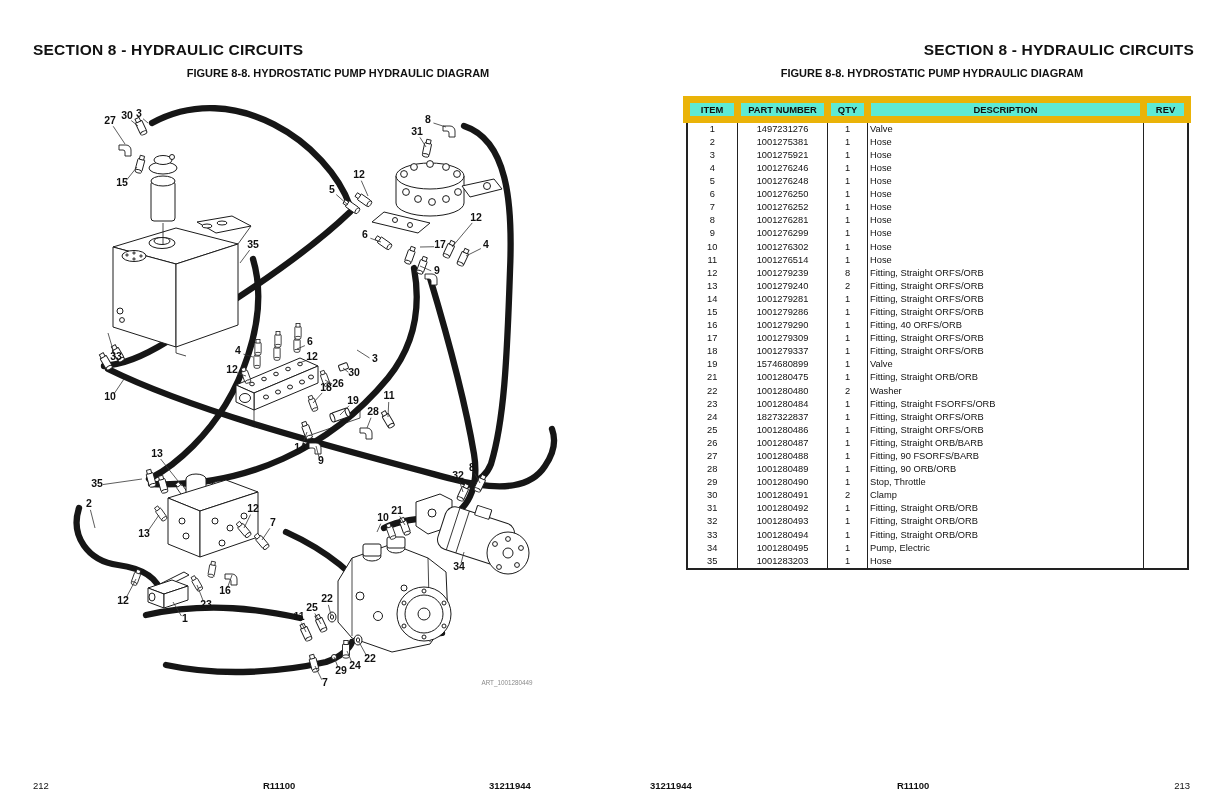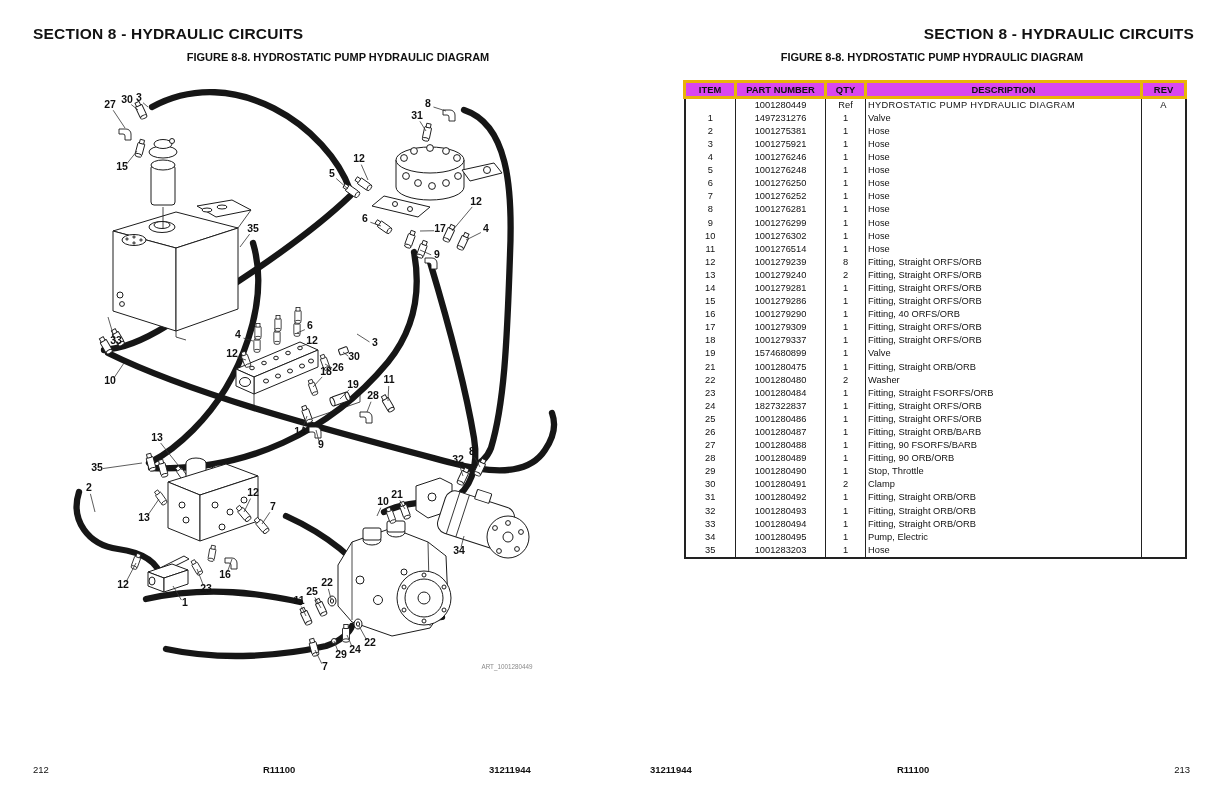--- a/index.html
+++ b/index.html
@@ -1,29 +1,29 @@
 <!DOCTYPE html>
 <html><head>
 <meta charset="utf-8">
 <style>
   html,body{margin:0;padding:0;}
   body{width:1224px;height:792px;background:#ffffff;position:relative;overflow:hidden;
        font-family:"Liberation Sans",sans-serif;color:#111;}
-  .page{position:absolute;top:0;width:612px;height:708px;}
+  .page{position:absolute;top:16px;width:612px;height:708px;}
   #page-left{left:0;} #page-right{left:612px;}
   .section-header{position:absolute;top:25px;font-weight:bold;font-size:15.5px;letter-spacing:.2px;white-space:nowrap;}
   #page-left .section-header{left:33px;}
   #page-right .section-header{right:30px;}
   .figure-title{position:absolute;top:51px;left:0;width:100%;text-align:center;font-weight:bold;font-size:11px;white-space:nowrap;margin-left:32px;}
   #page-right .figure-title{width:576px;}
   
   #parts-table{position:absolute;left:71px;top:80px;border-collapse:collapse;table-layout:fixed;
                border:2px solid #222;font-size:9.3px;}
-  #parts-table th{border:3px solid #eab308;font-size:9.4px;font-weight:bold;text-align:center;
-                  height:13px;padding:0 2px;background:#d946ef;}
+  #parts-table th{border:7px solid #eab308;font-size:9.4px;font-weight:bold;text-align:center;
+                  height:13px;padding:0 2px;background:#5eead4;}
   #parts-table td{border-left:1px solid #222;border-right:1px solid #222;height:13.1px;
                   padding:0 2px;line-height:1.05;white-space:nowrap;overflow:hidden;}
   td.c-item,td.c-qty,td.c-rev,td.c-part{text-align:center;}
   td.c-desc{text-align:left;padding-left:9px;}
   tr.ref-row td.c-desc{padding-left:2px;letter-spacing:.3px;}
   
   .foot{position:absolute;top:764px;font-size:9.5px;white-space:nowrap;}
   .foot.bold{font-weight:bold;}
   .foot.center{width:80px;text-align:left;}
   
@@ -387,27 +387,20 @@
     <thead>
         <tr id="parts-head">
           <th>ITEM</th>
           <th>PART NUMBER</th>
           <th>QTY</th>
           <th>DESCRIPTION</th>
           <th>REV</th>
         </tr>
       </thead>
     <tbody id="parts-body">
-        <tr class="ref-row">
-          <td class="c-item"></td>
-          <td class="c-part">1001280449</td>
-          <td class="c-qty">Ref</td>
-          <td class="c-desc">HYDROSTATIC PUMP HYDRAULIC DIAGRAM</td>
-          <td class="c-rev">A</td>
-        </tr>
         <tr>
           <td class="c-item">1</td>
           <td class="c-part">1497231276</td>
           <td class="c-qty">1</td>
           <td class="c-desc">Valve</td>
           <td class="c-rev"></td>
         </tr>
         <tr>
           <td class="c-item">2</td>
           <td class="c-part">1001275381</td>

